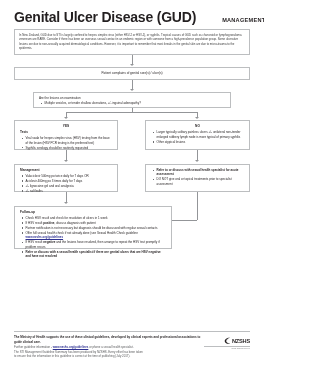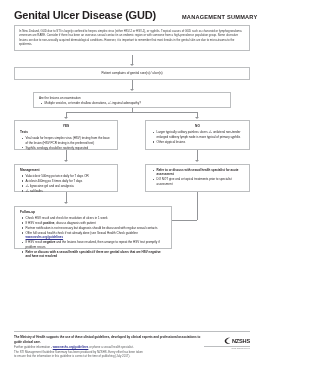--- a/index.html
+++ b/index.html
@@ -25,21 +25,21 @@
   }
 
   
   .header {
     display: flex;
     align-items: baseline;
     padding-top: 9px;
     gap: 10px;
   }
   .doc-title {
-    font-size: 11px;
+    font-size: 14px;
     font-weight: bold;
     letter-spacing: -0.2px;
     color: #231f20;
     white-space: nowrap;
   }
   .doc-subtitle {
     font-size: 5.6px;
     font-weight: bold;
     letter-spacing: 0.25px;
     color: #231f20;

